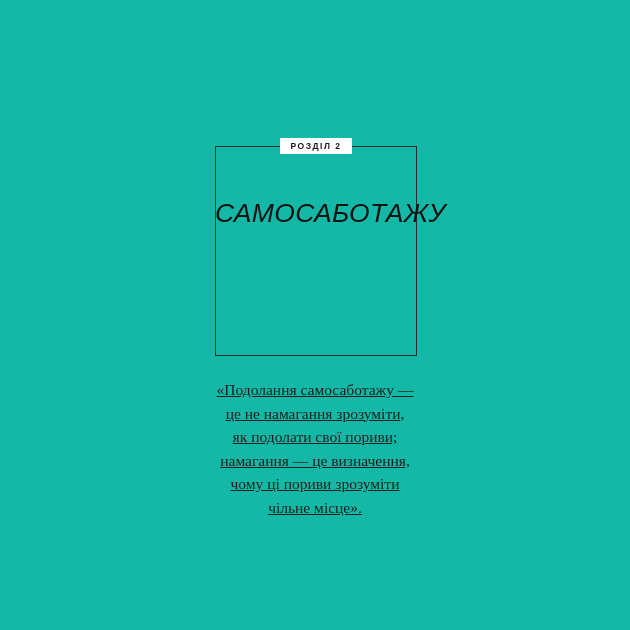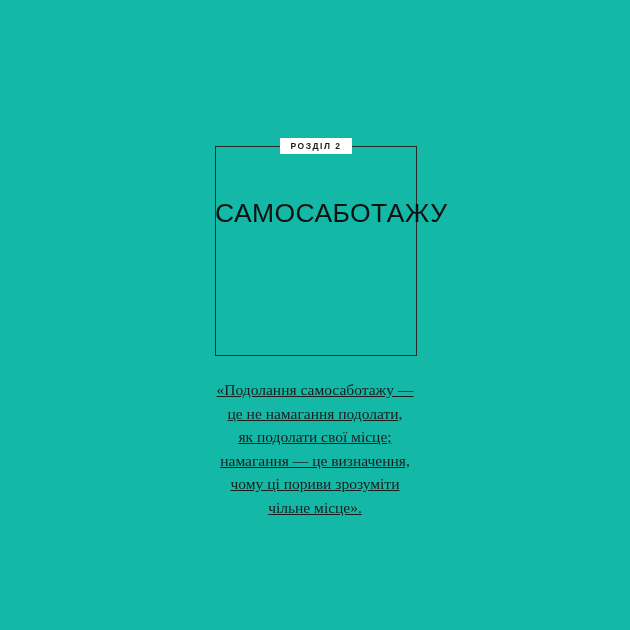--- a/index.html
+++ b/index.html
@@ -74,20 +74,21 @@
     font-family: "Liberation Sans", sans-serif;
     font-weight: 400;
     font-size: 26.5px;
     letter-spacing: 0.4px;
     line-height: 1.33;
     color: #111111;
   }
   .chapter-title .line {
     display: block;
     white-space: nowrap;
+    font-style: italic;
   }
 
   
   .epigraph {
     position: absolute;
     left: 165px;
     top: 378px;
     width: 300px;
     text-align: center;
     font-family: "Liberation Serif", serif;
@@ -115,20 +116,20 @@
     </div>
 
     <div class="chapter-title">
       <span class="line">САМОСАБОТАЖУ</span>
     </div>
 
   </div>
 
   <div class="epigraph">
     <span class="line">«Подолання самосаботажу —</span>
-    <span class="line">це не намагання подолати,</span>
-    <span class="line">як подолати свої місце;</span>
+    <span class="line">це не намагання зрозуміти,</span>
+    <span class="line">як подолати свої пориви;</span>
     <span class="line">намагання — це визначення,</span>
     <span class="line">чому ці пориви зрозуміти</span>
     <span class="line">чільне місце».</span>
   </div>
 
 </div>
 
 </body></html>

